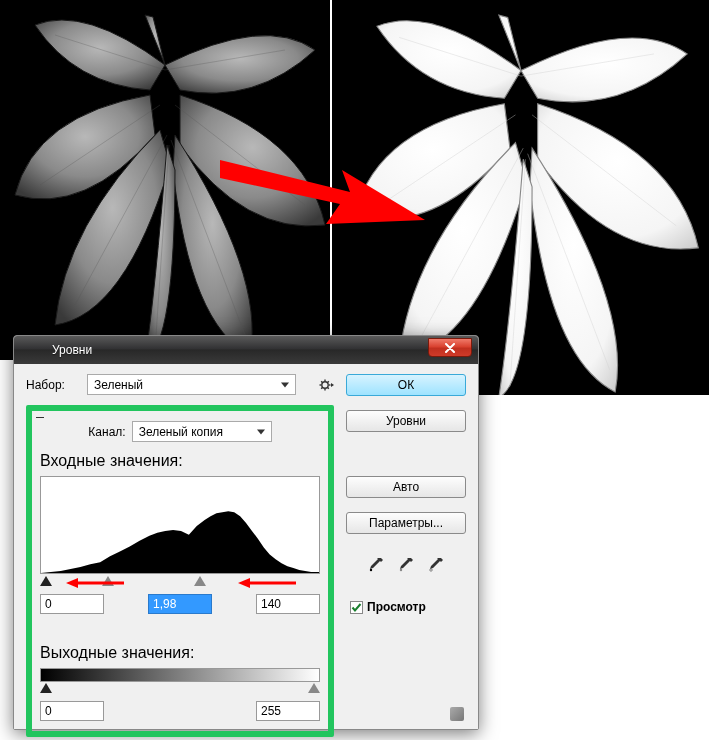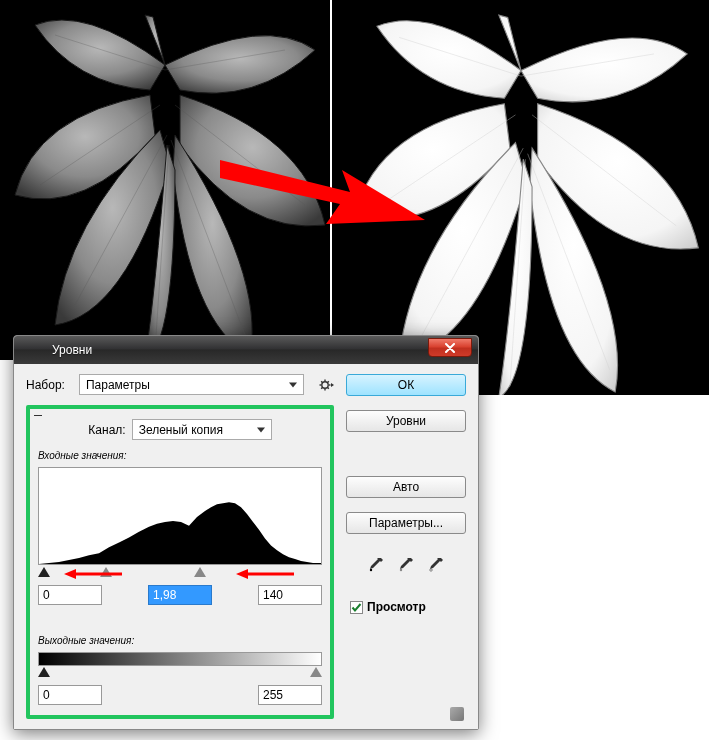--- a/index.html
+++ b/index.html
@@ -36,37 +36,37 @@
     display: flex; align-items: center; justify-content: center;
     color: #fff; font-weight: bold; text-shadow: 0 1px 1px rgba(0,0,0,0.4);
     cursor: pointer;
   }
   .close-btn svg { display: block; }
   
   .dialog-body { display: flex; padding: 10px 12px 14px 12px; gap: 12px; background: #f0f0f0; height: calc(100% - 28px); }
   .left-col { flex: 1; }
   .right-col { width: 120px; display: flex; flex-direction: column; gap: 14px; align-items: stretch; }
   
-  .row { display: flex; align-items: center; gap: 14px; margin-bottom: 10px; }
+  .row { display: flex; align-items: center; gap: 22px; margin-bottom: 10px; }
   label { font-size: 12px; }
   .combo {
     flex: 1; height: 21px; border: 1px solid #aaa; background: #fff;
     display: flex; align-items: center; padding: 0 18px 0 6px; position: relative;
     font-size: 12px;
   }
   .combo::after {
     content: ""; position: absolute; right: 6px; top: 50%; transform: translateY(-50%);
     border-left: 4px solid transparent; border-right: 4px solid transparent; border-top: 5px solid #333;
   }
   .gear { width: 16px; height: 16px; display: flex; align-items: center; justify-content: center; color: #333; }
   
-  .group { border: 4px solid #22c55e; border-radius: 2px; padding: 10px 8px 10px 8px; margin-top: 6px; position: relative; }
+  .group { border: 6px solid #22c55e; border-radius: 2px; padding: 10px 8px 10px 8px; margin-top: 6px; position: relative; }
   .group .channel-row { display: flex; align-items: center; gap: 6px; justify-content: center; margin-bottom: 10px; }
   .channel-row .combo { flex: 0 0 140px; text-align: center; }
-  .section-label { font-size: 10px; margin-bottom: 6px; display: block; font-style: italic; }
+  .section-label { font-size: 16px; margin-bottom: 6px; display: block; }
   
   .histogram { width: 100%; height: 98px; border: 1px solid #999; background: #fff; position: relative; overflow: hidden; }
   .slider-track { position: relative; height: 14px; margin-top: 2px; }
   .tri { position: absolute; top: 0; width: 0; height: 0; border-left: 6px solid transparent; border-right: 6px solid transparent; cursor: pointer; }
   .tri.black { border-bottom: 10px solid #222; left: 0%; }
   .tri.gray  { border-bottom: 10px solid #888; left: 58%; }
   .tri.white { border-bottom: 10px solid #888; left: 100%; margin-left: -12px; }
   
   .arrow-sm { position: absolute; top: 1px; pointer-events: none; }
   .arrow-sm.a1 { left: 26px; }
@@ -184,21 +184,21 @@
       <svg width="12" height="10" viewBox="0 0 12 10">
         <path d="M2 1 L10 9 M10 1 L2 9" stroke="#fff" stroke-width="2" stroke-linecap="round"></path>
       </svg>
     </div>
   </div>
   <div class="dialog-body">
     <div class="left-col">
       <div class="row">
         <label>Набор:</label>
         <div class="combo">
-          <span>Параметры</span>
+          <span>Зеленый</span>
         </div>
         <div class="gear">
           <svg width="16" height="16" viewBox="0 0 16 16">
             <circle cx="7" cy="8" r="3.2" fill="none" stroke="#333" stroke-width="1.4"></circle>
             <g stroke="#333" stroke-width="1.4">
               <line x1="7" y1="2.5" x2="7" y2="4.2"></line>
                 <line x1="7" y1="11.8" x2="7" y2="13.5"></line>
               <line x1="1.5" y1="8" x2="3.2" y2="8"></line>
                 <line x1="10.8" y1="8" x2="12.5" y2="8"></line>
               <line x1="3.2" y1="4.2" x2="4.4" y2="5.4"></line>

